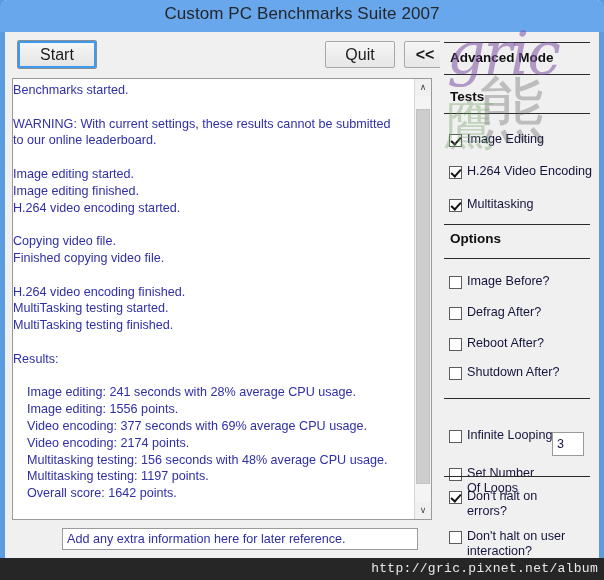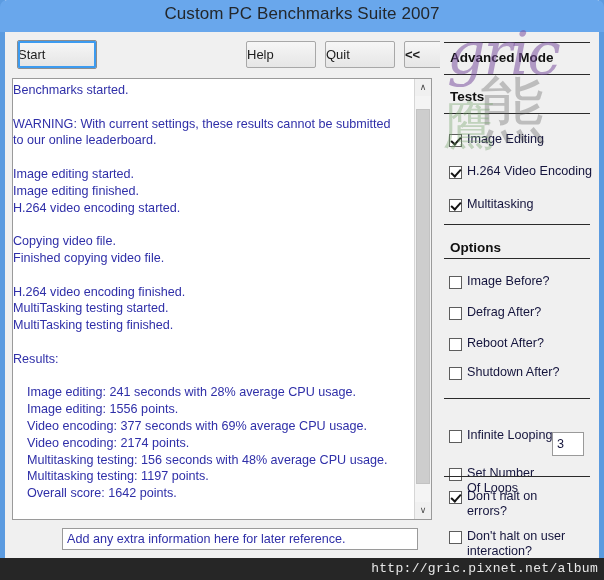--- a/index.html
+++ b/index.html
@@ -62,23 +62,23 @@
     height: 44px;
     background: #f0f0f0;
   }
   .btn {
     position: absolute;
     box-sizing: border-box;
     background: linear-gradient(#f6f6f6, #e6e6e6);
     border: 1px solid #a8a8a8;
     border-radius: 2px;
     font-family: "Liberation Sans", sans-serif;
-    font-size: 13px;
+    font-size: 16px;
     color: #1c1c1c;
-    text-align: left;
+    text-align: center;
     line-height: 25px;
     padding: 0;
     cursor: default;
   }
   #start-button {
     left: 12px; top: 8px;
     width: 80px; height: 29px;
     line-height: 27px;
     border: 1px solid #8d8d8d;
     outline: 2px solid #3c9bf0;
@@ -290,21 +290,20 @@
 
   <div id="frame-left"></div>
   <div id="frame-right"></div>
 
   <div id="title-bar">
     <div id="title-text">Custom PC Benchmarks Suite 2007</div>
   </div>
 
   <div id="toolbar">
     <button class="btn" id="start-button">Start</button>
-    <button class="btn" id="help-button">Help</button>
     <button class="btn" id="quit-button">Quit</button>
     <button class="btn" id="collapse-button">&lt;&lt;</button>
   </div>
 
   <div id="log-panel">
     <div id="log-text">Benchmarks started.
 
 WARNING: With current settings, these results cannot be submitted to our online leaderboard.
 
 Image editing started.
@@ -354,21 +353,21 @@
     <div class="cb-row" style="top:128px;">
       <span class="cbox checked"></span>
       <span class="cb-label">H.264 Video Encoding</span>
     </div>
     <div class="cb-row" style="top:161px;">
       <span class="cbox checked"></span>
       <span class="cb-label">Multitasking</span>
     </div>
 
     <div class="panel-rule" style="top:188px;"></div>
-    <div class="panel-heading" id="options-heading" style="top:204px;">Options</div>
+    <div class="panel-heading" id="options-heading" style="top:195px;">Options</div>
     <div class="panel-rule" style="top:222px;"></div>
 
     <div class="cb-row" style="top:238px;">
       <span class="cbox"></span>
       <span class="cb-label">Image Before?</span>
     </div>
     <div class="cb-row" style="top:269px;">
       <span class="cbox"></span>
       <span class="cb-label">Defrag After?</span>
     </div>

